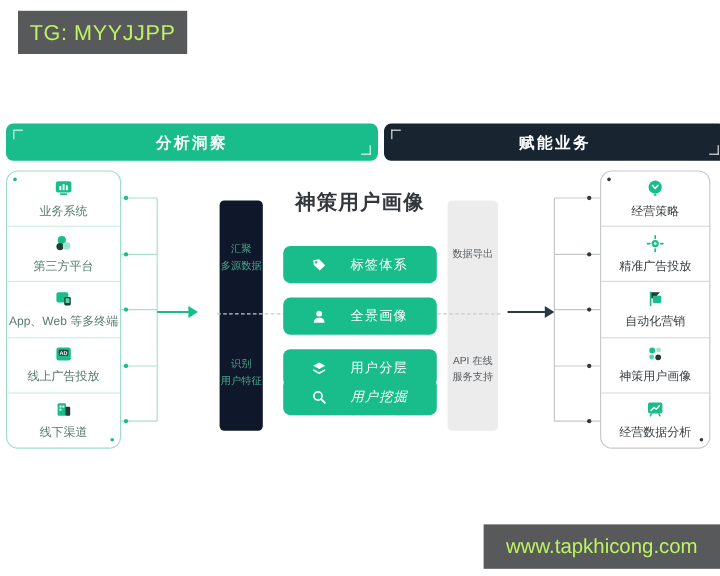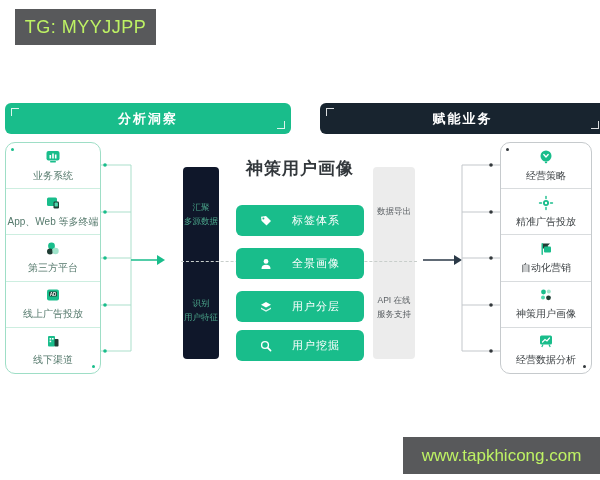--- a/index.html
+++ b/index.html
@@ -10,21 +10,21 @@
   
   .wm { position: absolute; background: #58595b; color: #bef264; display: flex;
     align-items: center; justify-content: center; }
   .wm-top { left: 15px; top: 9px; width: 141px; height: 36px; font-size: 18px; letter-spacing: .5px; }
   .wm-bottom { left: 403px; top: 437px; width: 197px; height: 37px; font-size: 17px; }
 
   
   .banner { position: absolute; top: 103px; height: 31px; border-radius: 6px;
     color: #fff; font-size: 13px; font-weight: bold; display: flex; align-items: center;
     justify-content: center; letter-spacing: 2px; }
-  .banner-left { left: 5px; width: 286px; background: #19bd8b; }
+  .banner-left { left: 5px; width: 310px; background: #19bd8b; }
   .banner-right { left: 320px; width: 285px; background: #18242f; }
   .corner-tl, .corner-br { position: absolute; width: 8px; height: 8px; opacity: .85; }
   .corner-tl { left: 6px; top: 5px; border-left: 1px solid #fff; border-top: 1px solid #fff; }
   .corner-br { right: 6px; bottom: 5px; border-right: 1px solid #fff; border-bottom: 1px solid #fff; }
 
   
   .io-box { position: absolute; top: 142px; height: 232px; background: #fff;
     border-radius: 10px; display: flex; flex-direction: column; }
   .box-left { left: 5px; width: 96px; border: 1px solid #9edec6; }
   .box-right { left: 500px; width: 92px; border: 1px solid #c6cacd; }
@@ -91,33 +91,33 @@
         <rect x="1.5" y="2" width="13" height="9.5" rx="2" fill="#19bd8b"></rect>
         <rect x="4.5" y="6" width="1.6" height="3.5" fill="#fff"></rect>
         <rect x="7.2" y="4.5" width="1.6" height="5" fill="#fff"></rect>
         <rect x="9.9" y="5.5" width="1.6" height="4" fill="#fff"></rect>
         <rect x="5" y="12" width="6" height="1.4" rx=".7" fill="#19bd8b"></rect>
       </svg>
       <span class="io-label">业务系统</span>
     </div>
     <div class="io-row">
       <svg class="icon16" viewBox="0 0 16 16">
+        <circle cx="6.5" cy="5" r="3.4" fill="#19bd8b"></circle>
+        <circle cx="5" cy="10.5" r="3" fill="#1f3d34"></circle>
+        <circle cx="10.5" cy="10" r="3.2" fill="#9fe4cb"></circle>
+      </svg>
+      <span class="io-label">第三方平台</span>
+    </div>
+    <div class="io-row">
+      <svg class="icon16" viewBox="0 0 16 16">
         <rect x="2" y="2.5" width="10" height="8.5" rx="1.5" fill="#19bd8b"></rect>
         <rect x="8.5" y="6.5" width="5.5" height="7" rx="1.2" fill="#1f3d34"></rect>
         <rect x="9.6" y="7.6" width="3.3" height="4" rx=".6" fill="#4fd7ac"></rect>
       </svg>
       <span class="io-label">App、Web 等多终端</span>
-    </div>
-    <div class="io-row">
-      <svg class="icon16" viewBox="0 0 16 16">
-        <circle cx="6.5" cy="5" r="3.4" fill="#19bd8b"></circle>
-        <circle cx="5" cy="10.5" r="3" fill="#1f3d34"></circle>
-        <circle cx="10.5" cy="10" r="3.2" fill="#9fe4cb"></circle>
-      </svg>
-      <span class="io-label">第三方平台</span>
     </div>
     <div class="io-row">
       <svg class="icon16" viewBox="0 0 16 16">
         <rect x="2" y="2.5" width="12" height="11" rx="2" fill="#19bd8b"></rect>
         <rect x="4" y="4.5" width="8" height="5" rx="1" fill="#1f3d34"></rect>
         <text x="8" y="8.6" font-size="4.6" fill="#fff" text-anchor="middle" font-family="Liberation Sans, sans-serif" font-weight="bold">AD</text>
       </svg>
       <span class="io-label">线上广告投放</span>
     </div>
     <div class="io-row">
@@ -181,21 +181,21 @@
     </svg>
     <span>全景画像</span>
   </button>
   <button class="gbtn" style="top:291px;">
     <svg width="12" height="12" viewBox="0 0 12 12">
       <path d="M6 1 L11 3.8 L6 6.6 L1 3.8 Z" fill="#fff"></path>
       <path d="M1 6.4 L6 9.2 L11 6.4 L11 8 L6 10.8 L1 8 Z" fill="#fff" opacity=".85"></path>
     </svg>
     <span>用户分层</span>
   </button>
-  <button class="gbtn" style="top:330px;">
+  <button class="gbtn" style="top:315px;font-style:italic;">
     <svg width="12" height="12" viewBox="0 0 12 12">
       <circle cx="5" cy="5" r="3.4" fill="none" stroke="#fff" stroke-width="1.4"></circle>
       <line x1="7.6" y1="7.6" x2="10.6" y2="10.6" stroke="#fff" stroke-width="1.6" stroke-linecap="round"></line>
     </svg>
     <span>用户挖掘</span>
   </button>
 
   <div class="vbar vbar-gray">
     <div class="vtxt">
       <span>数据导出</span>

